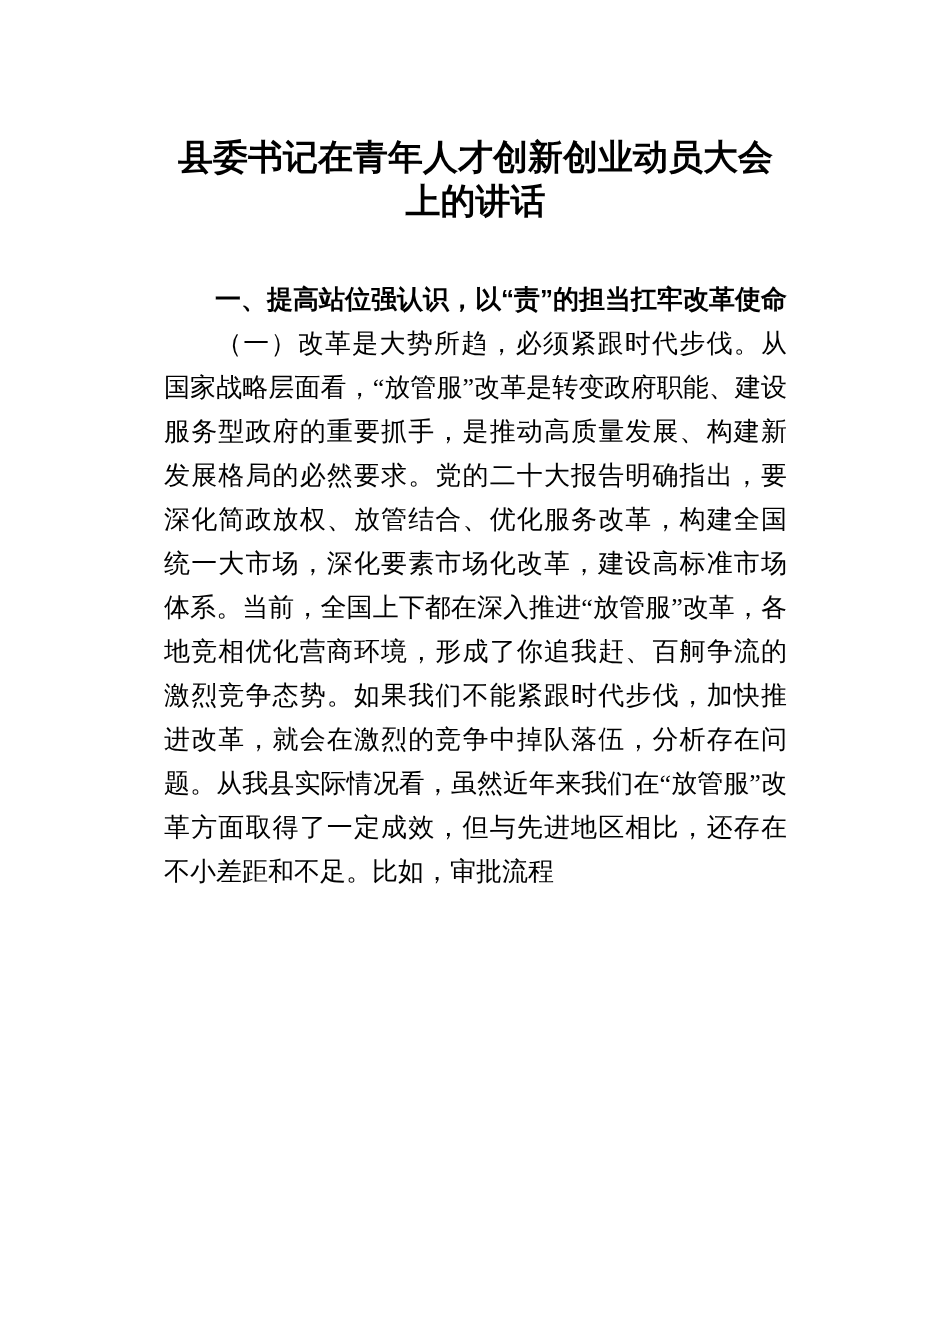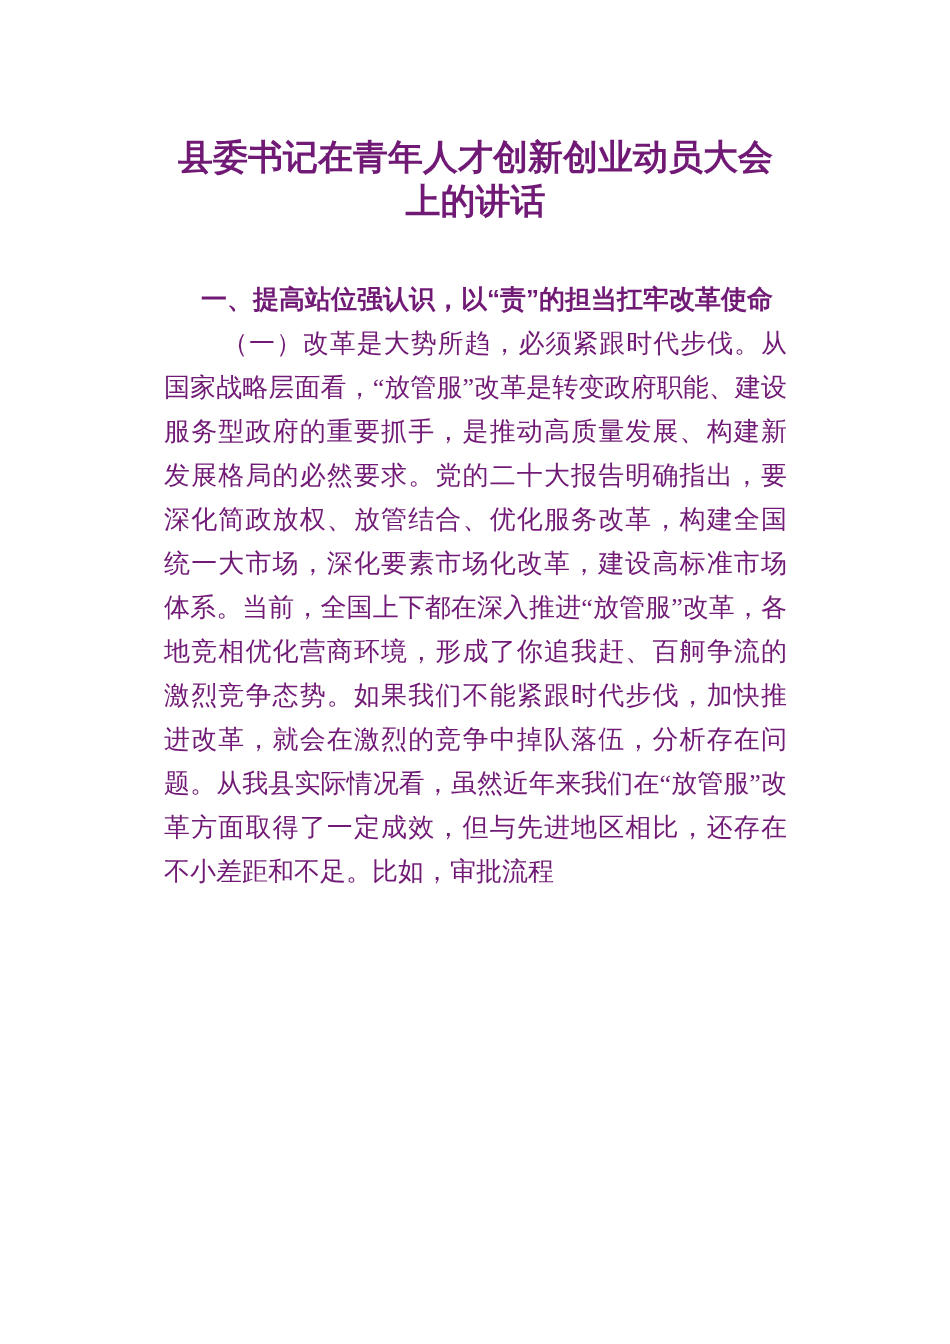--- a/index.html
+++ b/index.html
@@ -6,21 +6,21 @@
     margin: 0;
     padding: 0;
     background: #ffffff;
   }
   .page {
     position: relative;
     width: 864px;
     height: 1344px;
     margin: 0 auto;
     background: #ffffff;
-    color: #701a75;
+    color: #000000;
     box-sizing: border-box;
     padding: 136px 120px 0 121px;
     overflow: hidden;
     font-family: "Liberation Serif", "DejaVu Serif", serif;
   }
   .doc-title {
     margin: 0 0 53px 0;
     font-family: "Liberation Serif", "DejaVu Serif", serif;
     font-size: 35px;
     line-height: 44px;
@@ -42,26 +42,25 @@
   }
   .indent-2em {
     text-indent: 2em;
   }
   .section-heading {
     margin: 0 0 0 37px;
     font-family: "Liberation Sans", "DejaVu Sans", sans-serif;
     font-size: 26px;
     line-height: 44px;
     font-weight: bold;
-    text-align: left;
+    text-align: right;
   }
   .kai-lead {
     
     font-family: "DejaVu Serif", "Liberation Serif", serif;
-    margin-left: 6px;
   }
 </style>
 </head>
 <body>
 
 <div class="page">
 
   <h1 class="doc-title">县委书记在青年人才创新创业动员大会上的讲话</h1>
 
 

